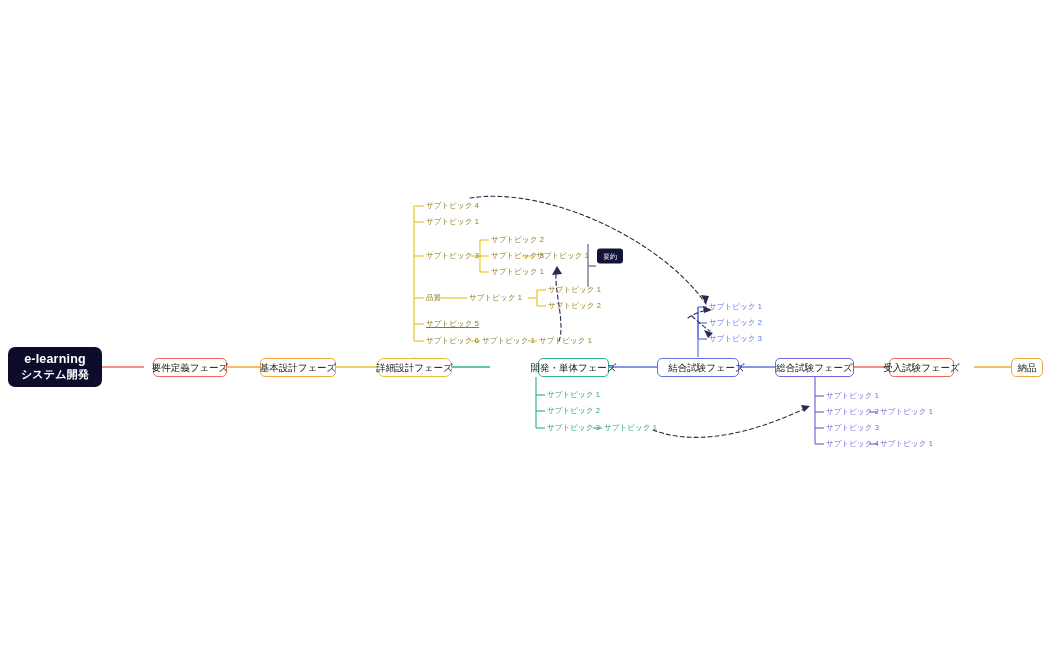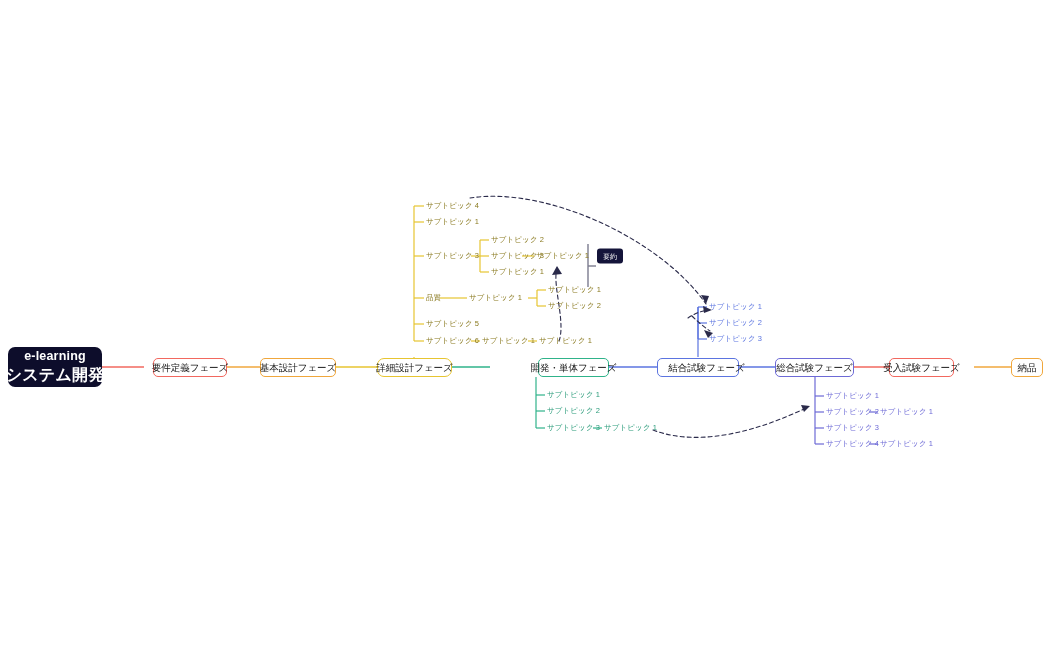--- a/index.html
+++ b/index.html
@@ -17,21 +17,21 @@
     display:flex;align-items:center;justify-content:center;
     white-space:nowrap;line-height:1.25;
   }
   .root{
     background:#0d0d2b;color:#ffffff;border-radius:7px;
     font-weight:bold;font-size:12.5px;text-align:center;
     flex-direction:column;padding:12px 10px;
     left:8px;top:347px;width:94px;height:40px;
     letter-spacing:.2px;
   }
-  .root .l2{font-size:16px;margin-top:1px;}
+  .root .l2{font-size:11px;margin-top:1px;}
 
   .phase{
     border-radius:5px;background:#ffffff;border:1.3px solid #888;
     font-size:9.5px;color:#111;padding:0 7px;height:19px;
   }
   .phase.req{border-color:#f2685f;margin-left:9px;}
   .phase.basic{border-color:#f0a73c;text-align:right;}
   .phase.detail{border-color:#e7c531;}
   .phase.dev{border-color:#2fb38a;}
   .phase.integ{border-color:#5b74e0;padding-left:24px;}
@@ -162,21 +162,21 @@
   <div class="node phase dev" style="left:490px;top:358px;width:71px;margin-left:48px;">開発・単体フェーズ</div>
   <div class="node phase integ" style="left:657px;top:358px;width:82px;">結合試験フェーズ</div>
   <div class="node phase total" style="left:775px;top:358px;width:79px;">総合試験フェーズ</div>
   <div class="node phase accept" style="left:889px;top:358px;width:65px;text-align:right;">受入試験フェーズ</div>
   <div class="node phase deliver" style="left:1011px;top:358px;width:32px;">納品</div>
 
   <div class="leaf c-detail" style="left:426px;top:206px;">サブトピック 4</div>
   <div class="leaf c-detail" style="left:426px;top:222px;">サブトピック 1</div>
   <div class="leaf c-detail" style="left:426px;top:256px;">サブトピック 3</div>
   <div class="leaf c-detail" style="left:426px;top:298px;">品質</div>
-  <div class="leaf c-detail" style="left:426px;top:324px;">サブトピック 5</div>
+  <div class="leaf c-detail" style="left:426px;top:324px;text-decoration:underline;">サブトピック 5</div>
   <div class="leaf c-detail" style="left:426px;top:341px;">サブトピック 6</div>
 
   <div class="leaf c-detail" style="left:491px;top:240px;">サブトピック 2</div>
   <div class="leaf c-detail" style="left:491px;top:256px;">サブトピック 3</div>
   <div class="leaf c-detail" style="left:491px;top:272px;">サブトピック 1</div>
   <div class="leaf c-detail" style="left:536px;top:256px;">サブトピック 1</div>
 
   <div class="leaf c-detail" style="left:469px;top:298px;">サブトピック 1</div>
   <div class="leaf c-detail" style="left:548px;top:290px;">サブトピック 1</div>
   <div class="leaf c-detail" style="left:548px;top:306px;">サブトピック 2</div>

